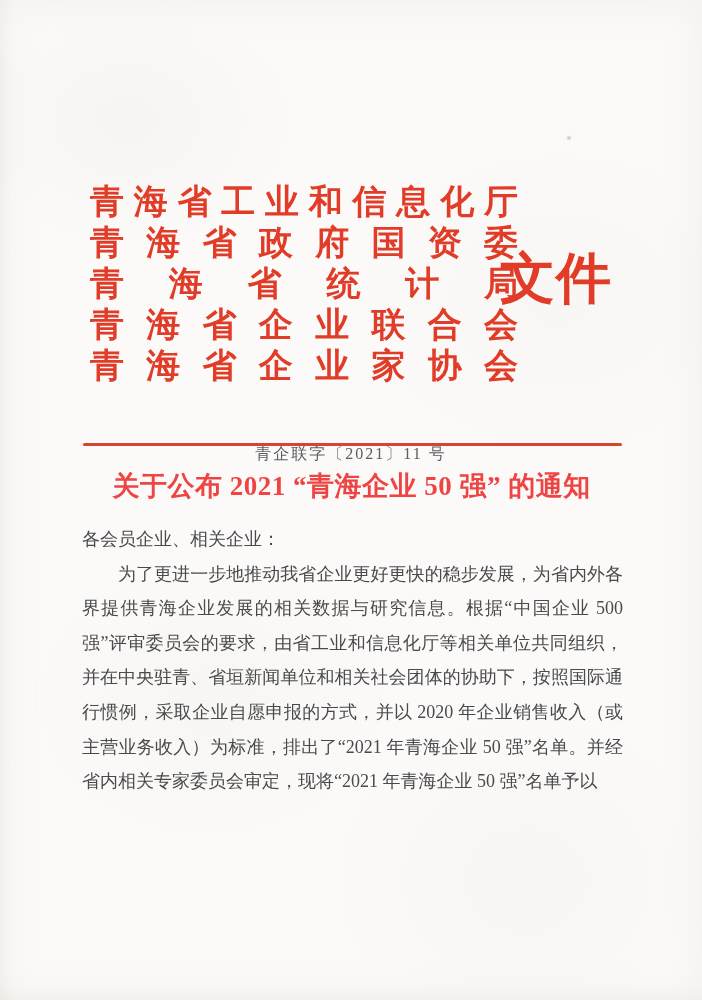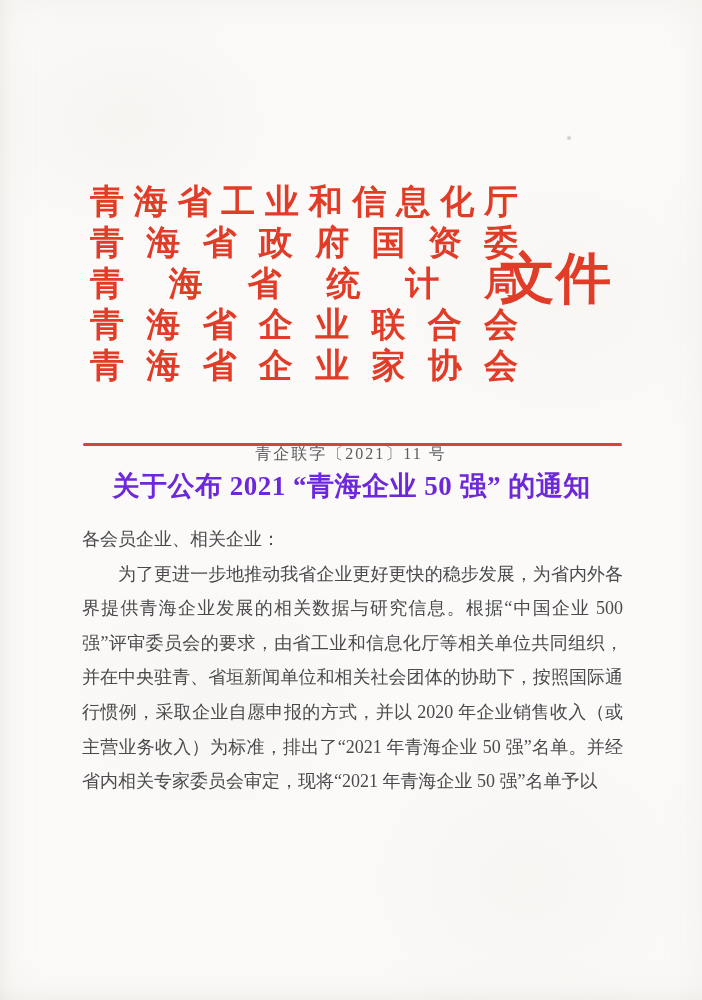--- a/index.html
+++ b/index.html
@@ -92,21 +92,21 @@
   }
 
   .notice-title {
     position: absolute;
     left: 81px;
     top: 468px;
     width: 541px;
     text-align: center;
     font-size: 27px;
     font-weight: bold;
-    color: #6d28d9;
+    color: #ef4444;
     letter-spacing: 0.5px;
     white-space: nowrap;
   }
 
   .body-text {
     position: absolute;
     left: 82px;
     top: 522px;
     width: 541px;
     font-size: 18px;

